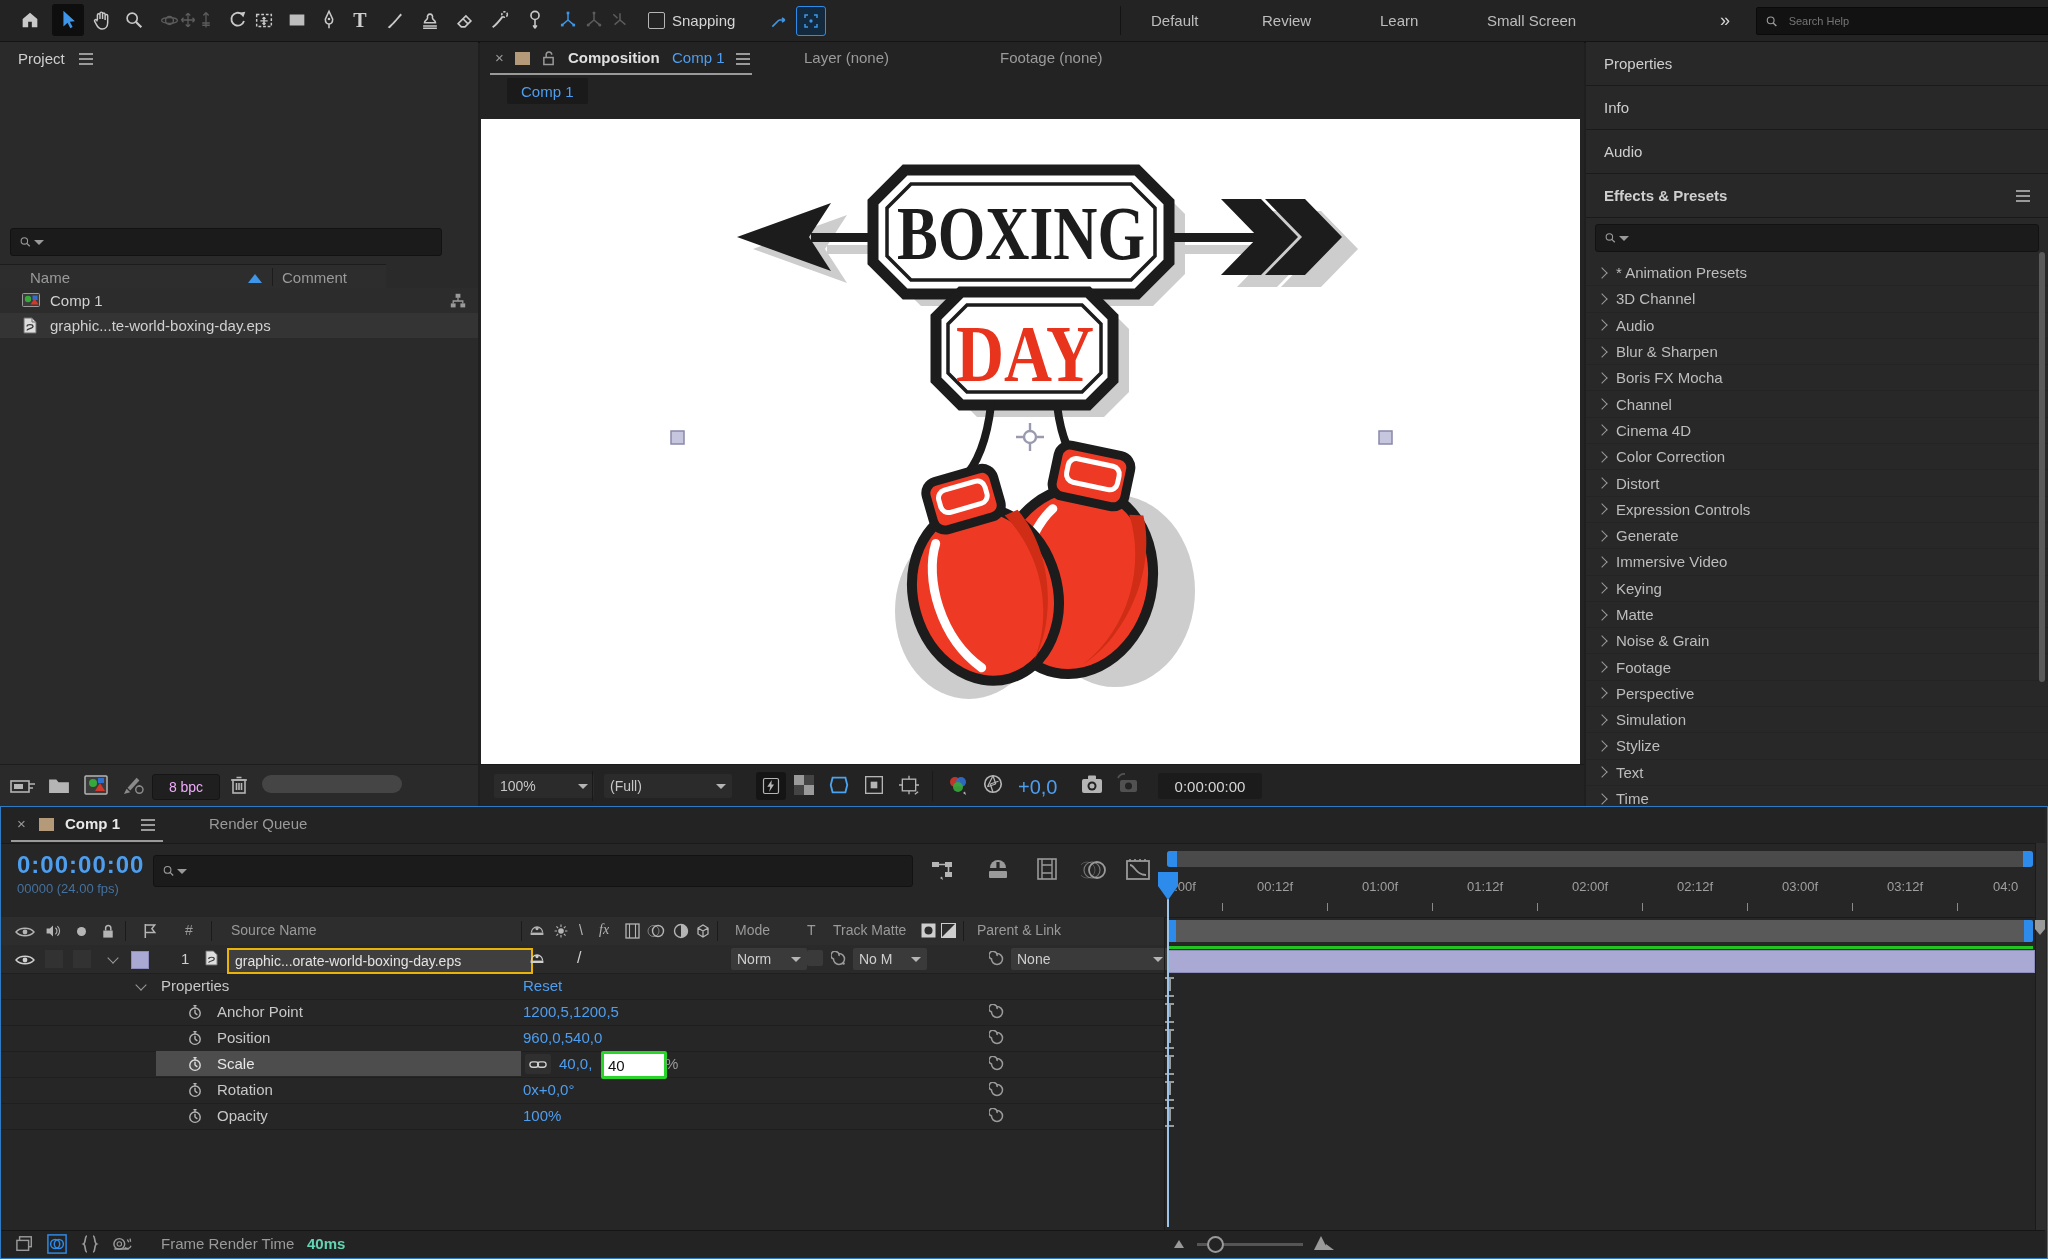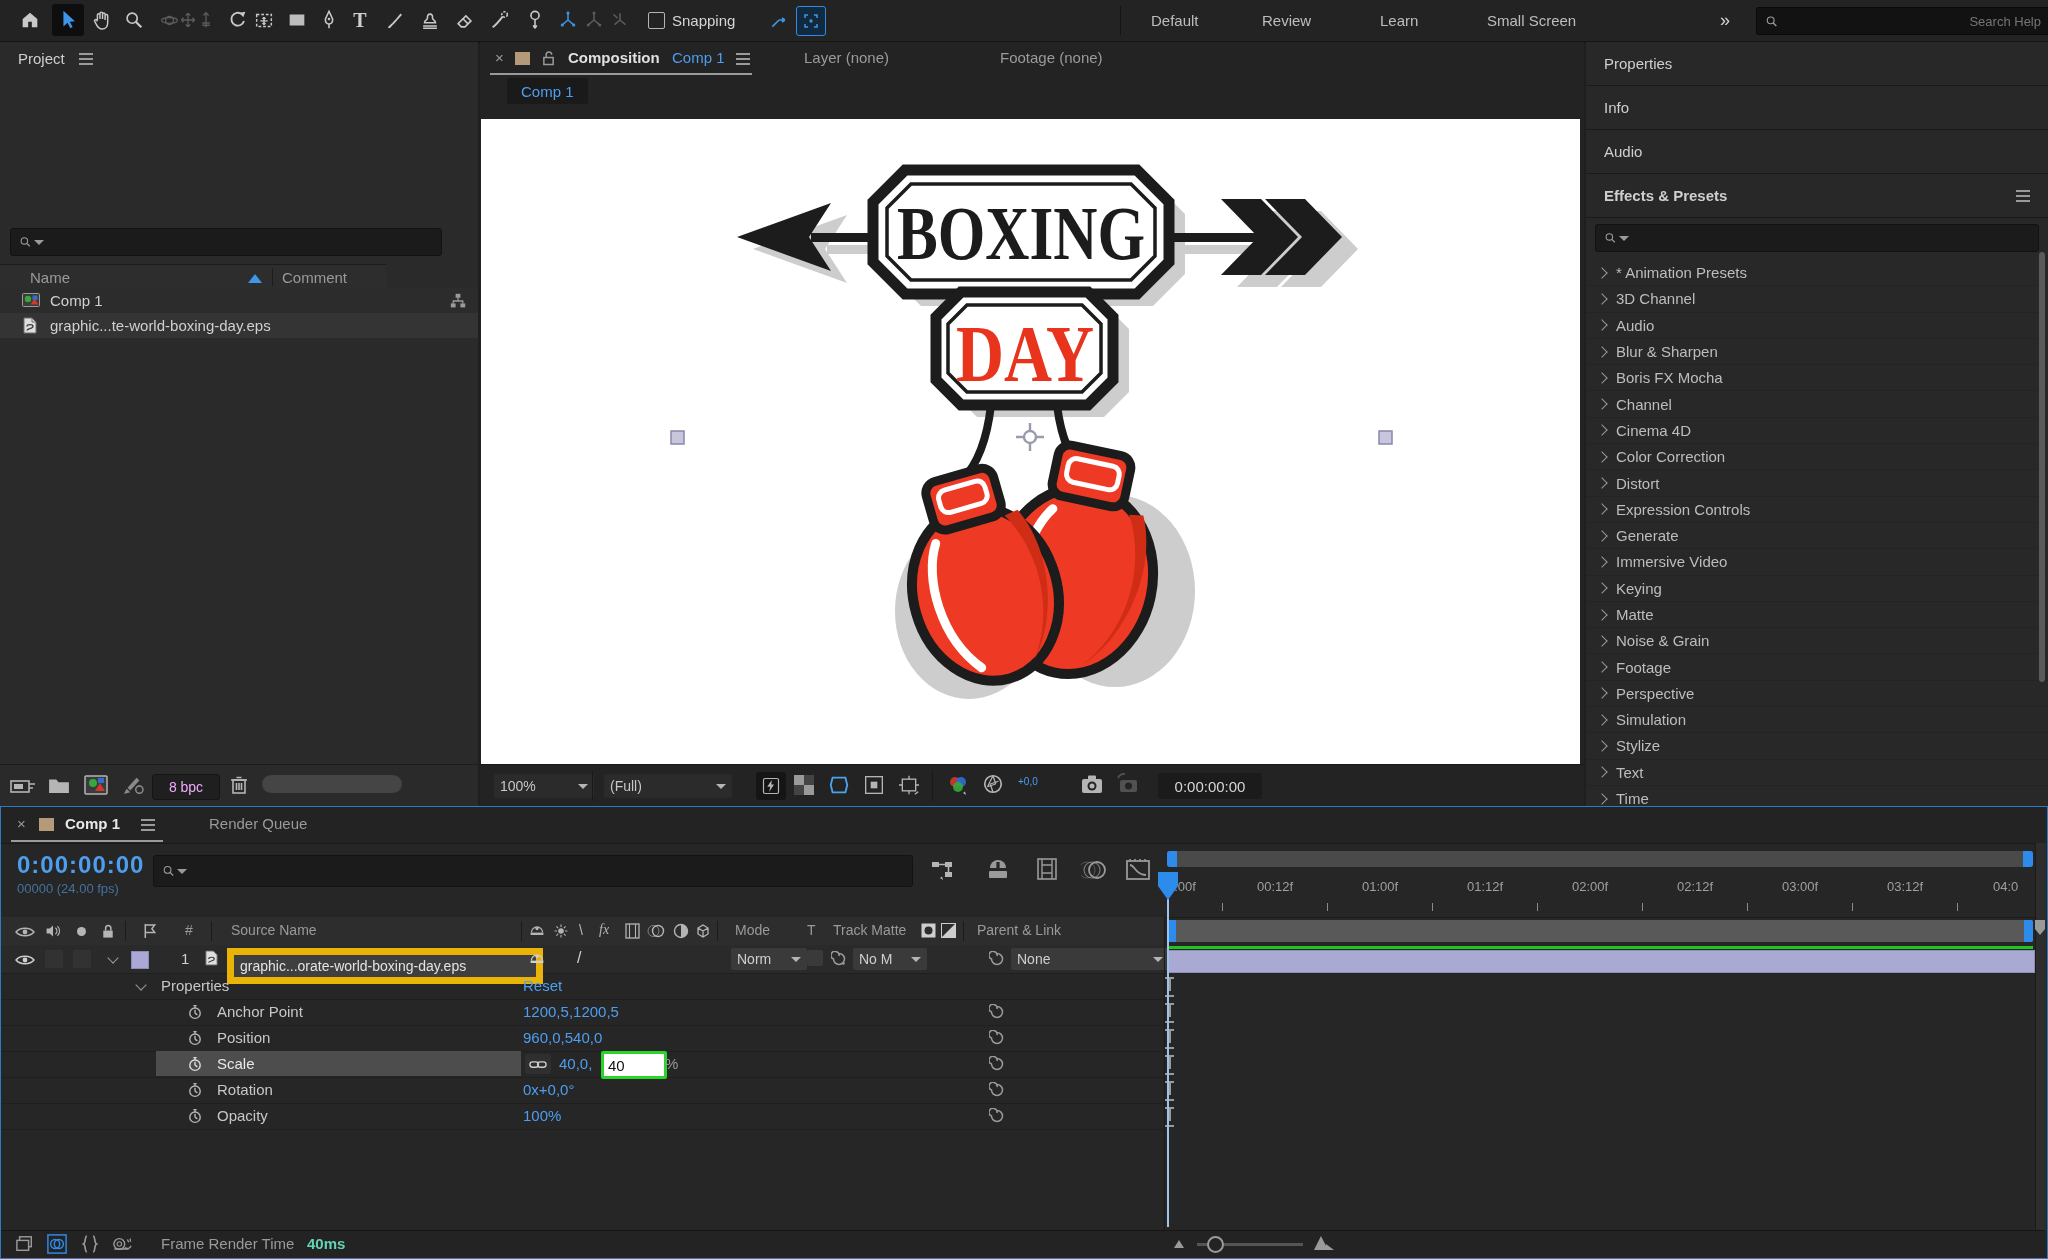--- a/index.html
+++ b/index.html
@@ -7,21 +7,21 @@
        font-family:"Liberation Sans",sans-serif;color:#c7c7c7;font-size:15px;-webkit-font-smoothing:antialiased;}
   .abs{position:absolute;}
   .row{display:flex;align-items:center;}
   svg{display:block;}
   
   #toolbar{position:absolute;left:0;top:0;width:2048px;height:41px;background:#232323;border-bottom:2px solid #141414;}
   .tool{position:absolute;top:4px;width:32px;height:32px;display:flex;align-items:center;justify-content:center;border-radius:3px;}
   .tool.active{background:#0e0e0e;}
   .ws-tab{position:absolute;top:0;height:41px;display:flex;align-items:center;color:#bdbdbd;font-size:15px;}
   .searchbox{background:#121212;border:1px solid #0a0a0a;border-radius:2px;display:flex;align-items:center;gap:8px;padding:0 8px;}
-  .searchbox input{background:transparent;border:none;outline:none;color:#737373;font-family:"Liberation Sans",sans-serif;font-size:13px;width:100%;text-align:right;}
+  .searchbox input{background:transparent;border:none;outline:none;color:#737373;font-family:"Liberation Sans",sans-serif;font-size:11px;width:100%;}
   #project{position:absolute;left:0;top:42px;width:478px;height:764px;background:#2a2a2a;}
   #viewer{position:absolute;left:480px;top:42px;width:1104px;height:764px;background:#232323;}
   #rightcol{position:absolute;left:1586px;top:42px;width:462px;height:764px;background:#282828;}
   .panel-title{font-size:15px;color:#cfcfcf;}
   .menu-ic{display:inline-block;width:14px;height:2px;background:#9a9a9a;box-shadow:0 -5px 0 #9a9a9a,0 5px 0 #9a9a9a;}
   .caret-down{display:inline-block;width:0;height:0;border:5px solid transparent;border-top-color:#b5b5b5;transform:translateY(3px);}
   .input-dark{background:#1b1b1b;border:1px solid #121212;border-radius:3px;display:flex;align-items:center;padding:0 8px;gap:4px;}
   .input-dark input{background:transparent;border:none;outline:none;color:#c7c7c7;font-family:"Liberation Sans",sans-serif;font-size:14px;width:100%;}
   .hdr-row{background:#2d2d2d;border-top:1px solid #1c1c1c;border-bottom:1px solid #1c1c1c;}
   .dim{color:#9a9a9a;}
@@ -419,21 +419,21 @@
             <circle cx="12" cy="14" r="5" fill="#37a93c" opacity="0.9"></circle>
             <path d="M17 20 l3 2 l-1 -3.5" fill="#b5b5b5"></path>
           </svg>
       </div>
       <div class="abs" style="left:502px;top:8px">
         <svg width="22" height="22" viewBox="0 0 24 24">
             <circle cx="12" cy="12" r="9" fill="none" stroke="#b5b5b5" stroke-width="1.8"></circle>
             <path d="M12 3 L15 12 M15 12 L6 15 M6 15 L12 3 M12 21 L9 12 M9 12 L18 9" stroke="#b5b5b5" stroke-width="1.4" fill="none"></path>
           </svg>
       </div>
-      <span class="abs blue" style="left:538px;top:11px;font-size:10px">+0,0</span>
+      <span class="abs blue" style="left:538px;top:11px;font-size:20px">+0,0</span>
       <div class="abs" style="left:600px;top:8px">
         <svg width="24" height="22" viewBox="0 0 24 22">
             <rect x="2" y="6" width="20" height="14" rx="2" fill="#b5b5b5"></rect>
             <rect x="8" y="2.5" width="8" height="4" rx="1" fill="#b5b5b5"></rect>
             <circle cx="12" cy="13" r="4.5" fill="#232323"></circle>
             <circle cx="12" cy="13" r="2.5" fill="#b5b5b5"></circle>
           </svg>
       </div>
       <div class="abs" style="left:636px;top:8px;opacity:0.45">
         <svg width="24" height="22" viewBox="0 0 24 22">
@@ -724,21 +724,21 @@
         </svg>
       <span class="abs" style="left:44px;top:5px;width:18px;height:18px;background:#323232"></span>
       <span class="abs" style="left:72px;top:5px;width:18px;height:18px;background:#323232"></span>
       <span class="abs chev down" style="left:108px;top:9px"></span>
       <span class="abs" style="left:130px;top:6px;width:16px;height:16px;background:#a9a9d3;border:1px solid #8d8dbb"></span>
       <span class="abs" style="left:180px;top:5px;color:#cfcfcf">1</span>
       <svg class="abs" style="left:204px;top:5px" width="13" height="16" viewBox="0 0 14 17">
           <path d="M1 1 h8 l4 4 v11 H1 Z" fill="#dedede" stroke="#6e6e6e"></path>
           <path d="M4 9.5 c0 -2.4 6 -2.4 6 0 c0 2.4 -6 2 -6 4" stroke="#3a3a3a" stroke-width="1.3" fill="none"></path>
         </svg>
-      <div class="abs row" style="left:226px;top:3px;width:290px;height:22px;background:#3f3f3f;border:7px solid #eab308;padding:0 6px">
+      <div class="abs row" style="left:226px;top:3px;width:290px;height:22px;background:#3f3f3f;border:2px solid #eab308;padding:0 6px">
         <span style="font-size:14px;color:#e3e3e3;white-space:nowrap;overflow:hidden">graphic...orate-world-boxing-day.eps</span>
       </div>
       <svg class="abs" style="left:528px;top:6px" width="16" height="16" viewBox="0 0 20 20">
           <path d="M3 12 a7 7 0 0 1 14 0" fill="none" stroke="#cfcfcf" stroke-width="1.6"></path>
           <circle cx="10" cy="7" r="2" fill="#cfcfcf"></circle>
           <rect x="2" y="12" width="16" height="3" fill="#cfcfcf"></rect>
         </svg>
       <span class="abs" style="left:576px;top:4px;color:#cfcfcf;font-size:16px">/</span>
       <div class="abs dropdown" style="left:730px;top:3px;width:64px">
         <span>Norm</span>

